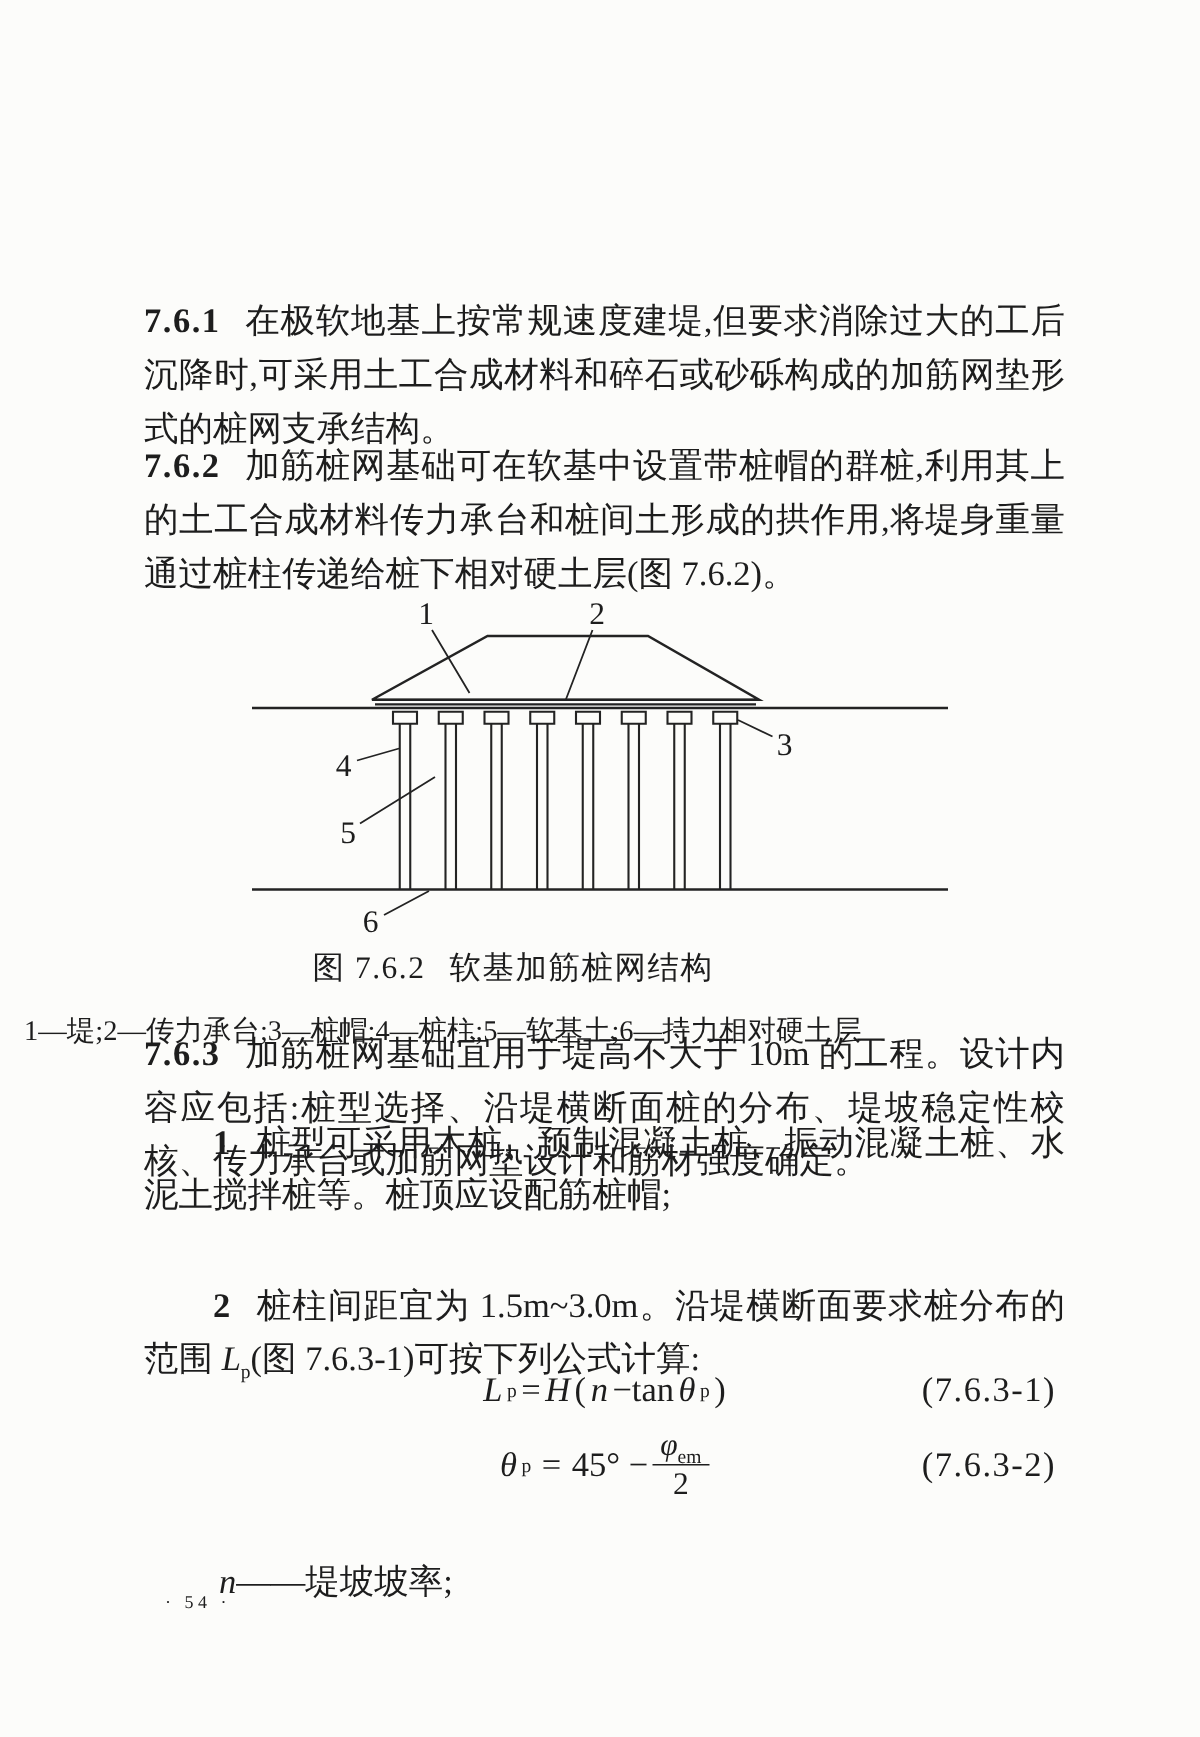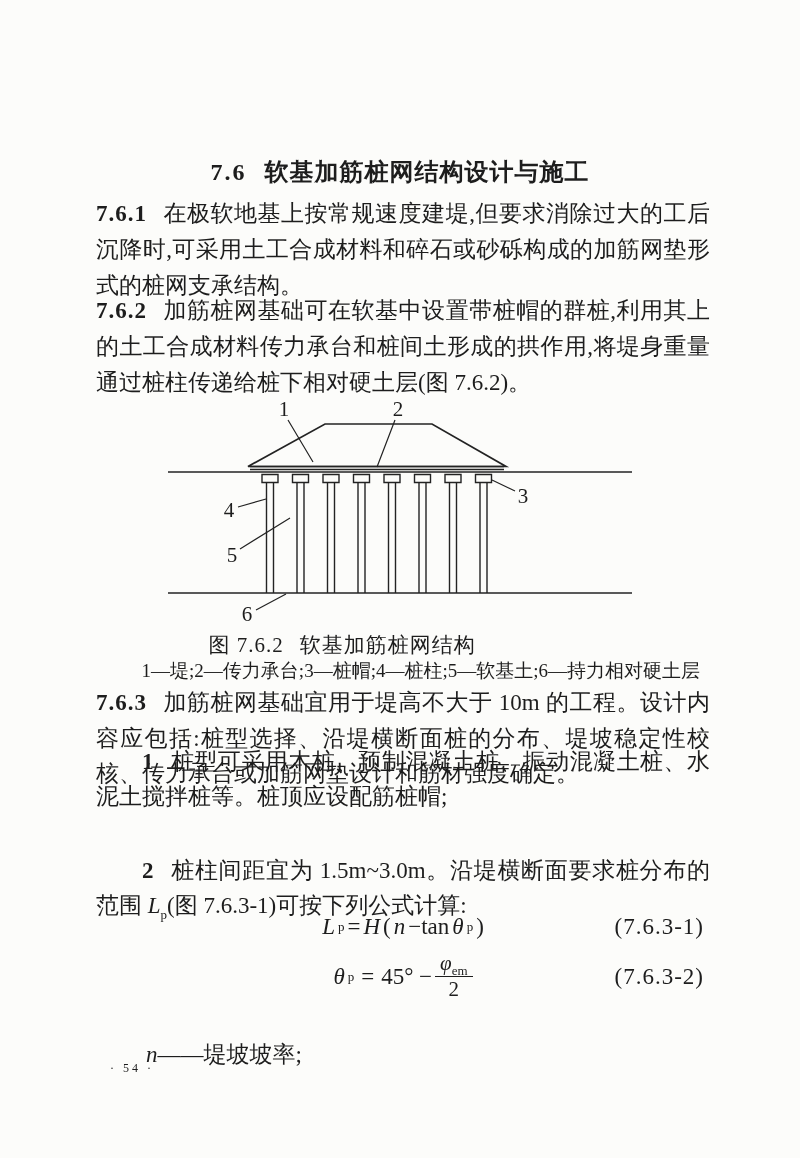--- a/index.html
+++ b/index.html
@@ -30,21 +30,21 @@
   .positem1{top:744px;line-height:35px;text-indent:2em;}
   .positem2{top:854px;line-height:34.5px;text-indent:2em;}
   .figwrap{position:absolute;left:0;top:398px;width:800px;height:238px;}
   .figcaption{
     position:absolute;left:0;top:631px;width:684px;
     text-align:center;font-size:21px;margin:0;letter-spacing:1px;
   }
   .figcaption .capnum{margin-right:16px;}
   .figlegend{
     position:absolute;left:0;top:658px;width:700px;
-    text-align:right;font-size:19px;margin:0;
+    text-align:left;font-size:19px;margin:16px;
   }
   .var{font-style:italic;font-family:"Liberation Serif","DejaVu Serif",serif;}
   sub{font-size:13px;line-height:0;}
   .eqrow{position:absolute;left:96px;width:614px;font-size:23px;}
   .posf1{top:910px;height:34px;}
   .posf2{top:948px;height:58px;}
   .eqc{display:flex;justify-content:center;align-items:center;height:100%;gap:3px;}
   .eqnum{position:absolute;right:6px;top:50%;transform:translateY(-50%);letter-spacing:1px;}
   .frac{display:inline-block;text-align:center;vertical-align:middle;font-size:21px;}
   .ftop{display:block;padding:0 5px 1px;border-bottom:1.6px solid #1d1d1d;line-height:1.15;}
@@ -55,21 +55,20 @@
     position:absolute;left:110px;top:1061px;
     font-size:12px;letter-spacing:3px;
   }
   svg text{font-family:"Liberation Serif","DejaVu Serif",serif;}
 </style>
 </head>
 <body>
 
 <div class="page">
 
-  <h1 class="heading"><span class="hnum">7.6</span><span>软基加筋桩网结构设计与施工</span></h1>
 
   <p class="body abs pos761"><b class="pnum">7.6.1</b><span class="gap"></span><span>在极软地基上按常规速度建堤,但要求消除过大的工后沉降时,可采用土工合成材料和碎石或砂砾构成的加筋网垫形式的桩网支承结构。</span></p>
 
   <p class="body abs pos762"><b class="pnum">7.6.2</b><span class="gap"></span><span>加筋桩网基础可在软基中设置带桩帽的群桩,利用其上的土工合成材料传力承台和桩间土形成的拱作用,将堤身重量通过桩柱传递给桩下相对硬土层(图 7.6.2)。</span></p>
 
   <div class="figwrap">
     <svg width="800" height="238" viewBox="0 0 800 238">
 
       <line x1="168" y1="74" x2="632" y2="74" stroke="#232323" stroke-width="1.7"></line>
 

